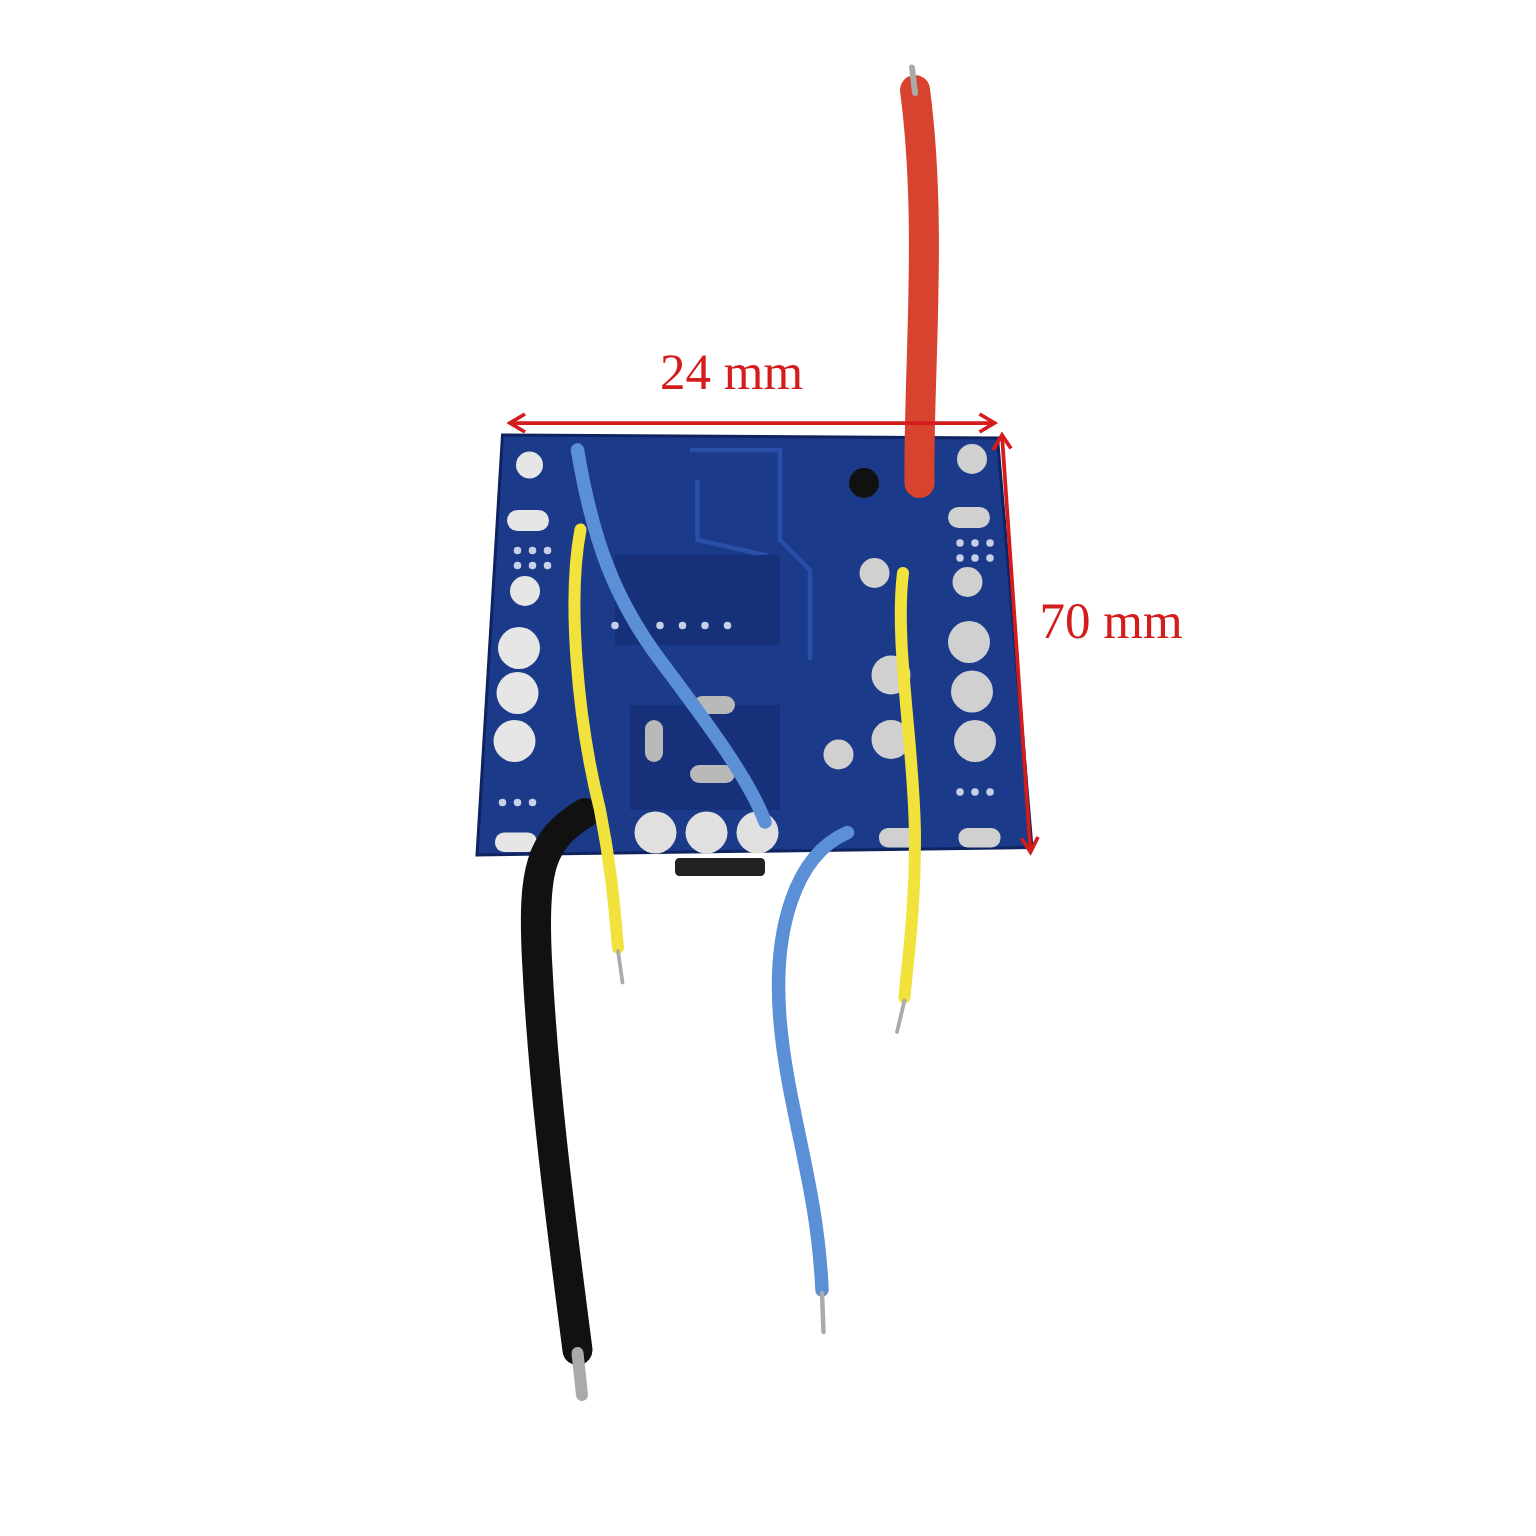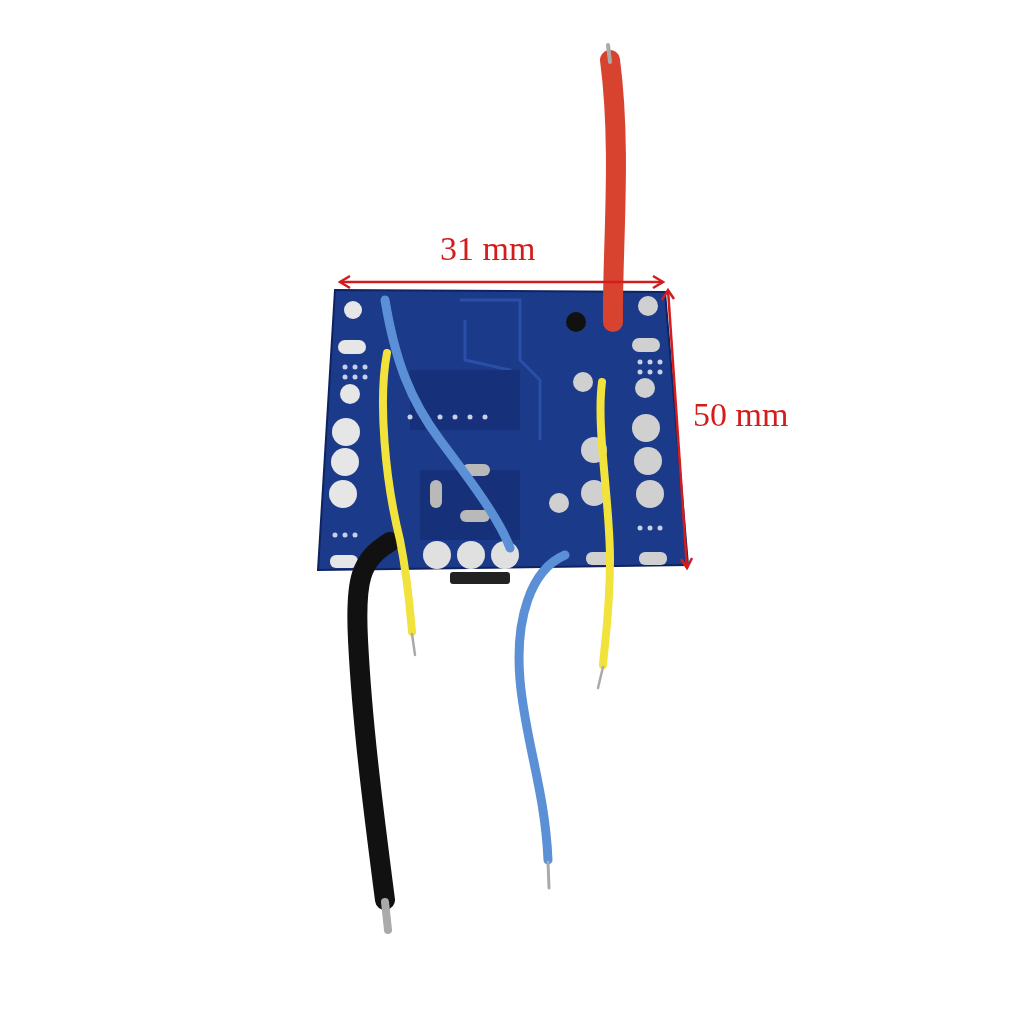--- a/index.html
+++ b/index.html
@@ -115,15 +115,15 @@
       <polyline points="350,276 340,282 350,288"></polyline>
       <polyline points="653,276 663,282 653,288"></polyline>
     </g>
     <g stroke="#d41c1c" stroke-width="2.5" fill="none">
       <line x1="668" y1="290" x2="687" y2="568"></line>
       <polyline points="662,300 668,290 674,299"></polyline>
       <polyline points="681,559 687,568 692,558"></polyline>
     </g>
   </svg>
 
-  <div class="dim-label" style="left:440px;top:232px;">31 mm</div>
-  <div class="dim-label" style="left:693px;top:398px;">50 mm</div>
+  <div class="dim-label" style="left:440px;top:232px;">24 mm</div>
+  <div class="dim-label" style="left:693px;top:398px;">70 mm</div>
 </div>
 
 </body></html>

